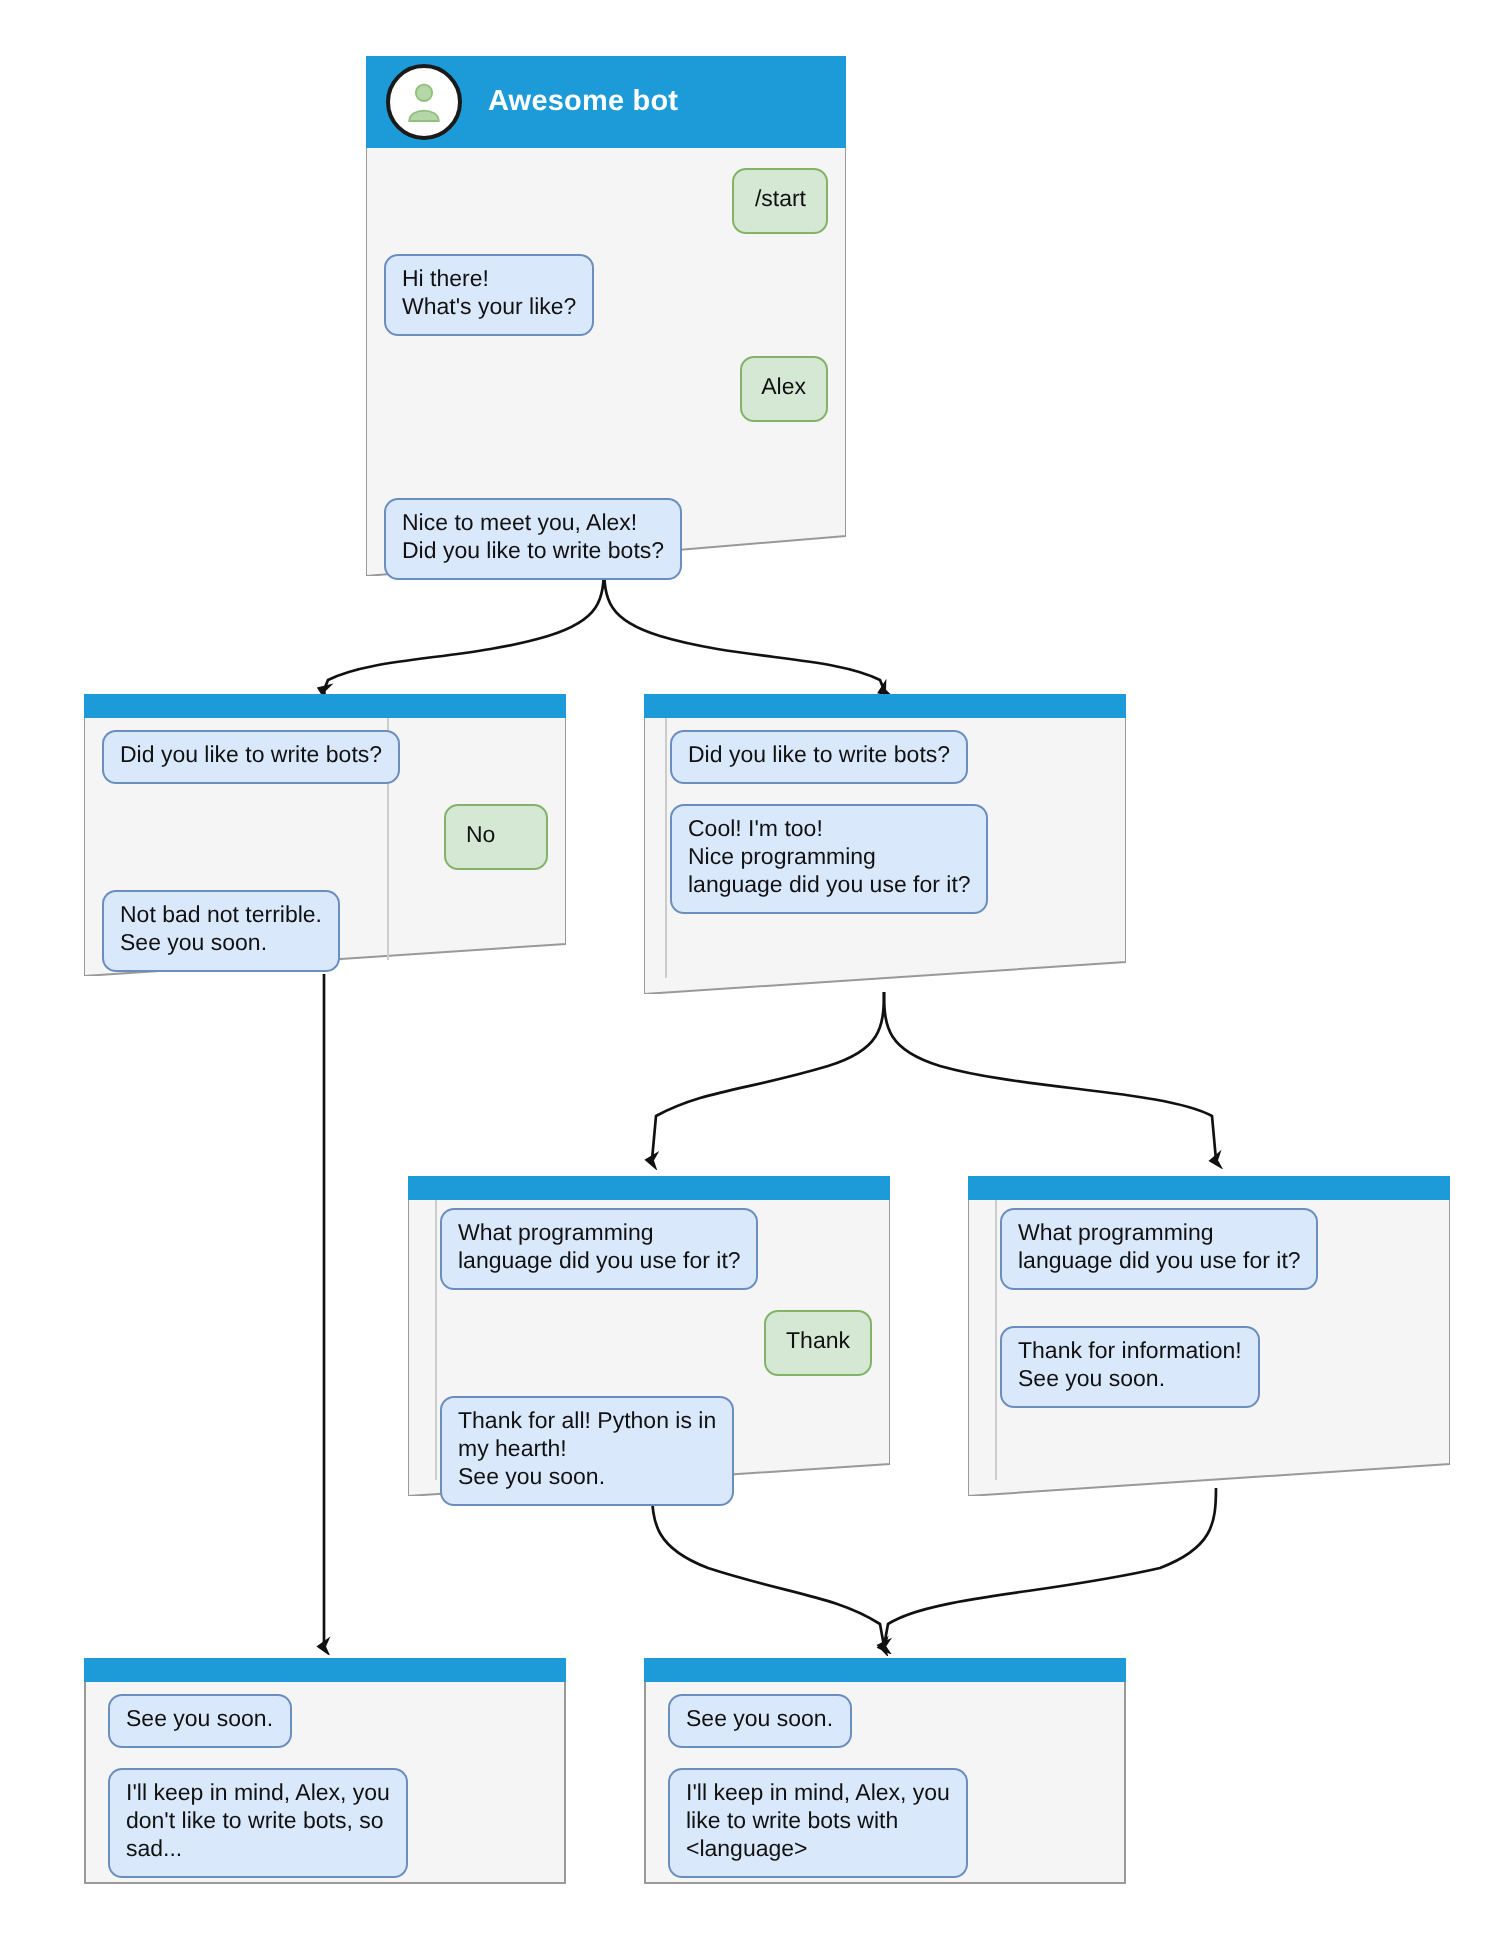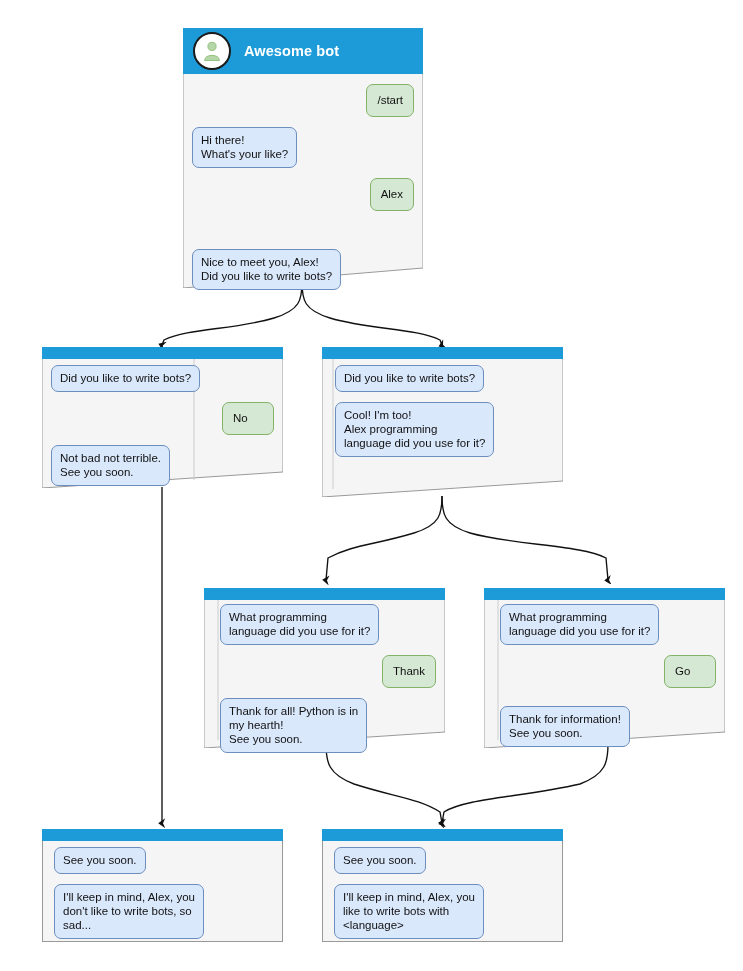--- a/index.html
+++ b/index.html
@@ -223,21 +223,21 @@
       <line x1="11" y1="12" x2="11" y2="142" stroke="#cccccc" stroke-width="1"></line>
     </svg>
     <div class="node-inner" style="width:241px;">
       <div class="header-bar-only"></div>
       <div class="chat-body" style="padding-top:6px; padding-left:13px;">
         <div class="msg-row left">
           <div class="bubble bot">Did you like to write bots?</div>
         </div>
         <div class="msg-row left" style="margin-top:4px;">
           <div class="bubble bot">Cool! I'm too!
-Alex programming
+Nice programming
 language did you use for it?</div>
         </div>
       </div>
     </div>
   </div>
 
   <div class="node" style="left:192px; top:588px; width:241px; height:160px;">
     <svg class="node-skin" viewBox="0 0 241 160" preserveAspectRatio="none">
       <path d="M 0 0 L 241 0 L 241 144 L 0 160 Z" fill="#f5f5f5" stroke="#999999" stroke-width="1"></path>
       <line x1="14" y1="12" x2="14" y2="152" stroke="#cccccc" stroke-width="1"></line>
@@ -266,23 +266,20 @@
       <path d="M 0 0 L 241 0 L 241 144 L 0 160 Z" fill="#f5f5f5" stroke="#999999" stroke-width="1"></path>
       <line x1="14" y1="12" x2="14" y2="152" stroke="#cccccc" stroke-width="1"></line>
     </svg>
     <div class="node-inner" style="width:241px;">
       <div class="header-bar-only"></div>
       <div class="chat-body" style="padding-top:4px; padding-left:16px;">
         <div class="msg-row left">
           <div class="bubble bot">What programming
 language did you use for it?</div>
         </div>
-        <div class="msg-row right">
-          <div class="bubble user" style="min-width:52px;">Go</div>
-        </div>
         <div class="msg-row left" style="margin-top:18px;">
           <div class="bubble bot">Thank for information!
 See you soon.</div>
         </div>
       </div>
     </div>
   </div>
 
   <div class="node" style="left:30px; top:829px; width:241px; height:113px;">
     <svg class="node-skin" viewBox="0 0 241 113" preserveAspectRatio="none">

